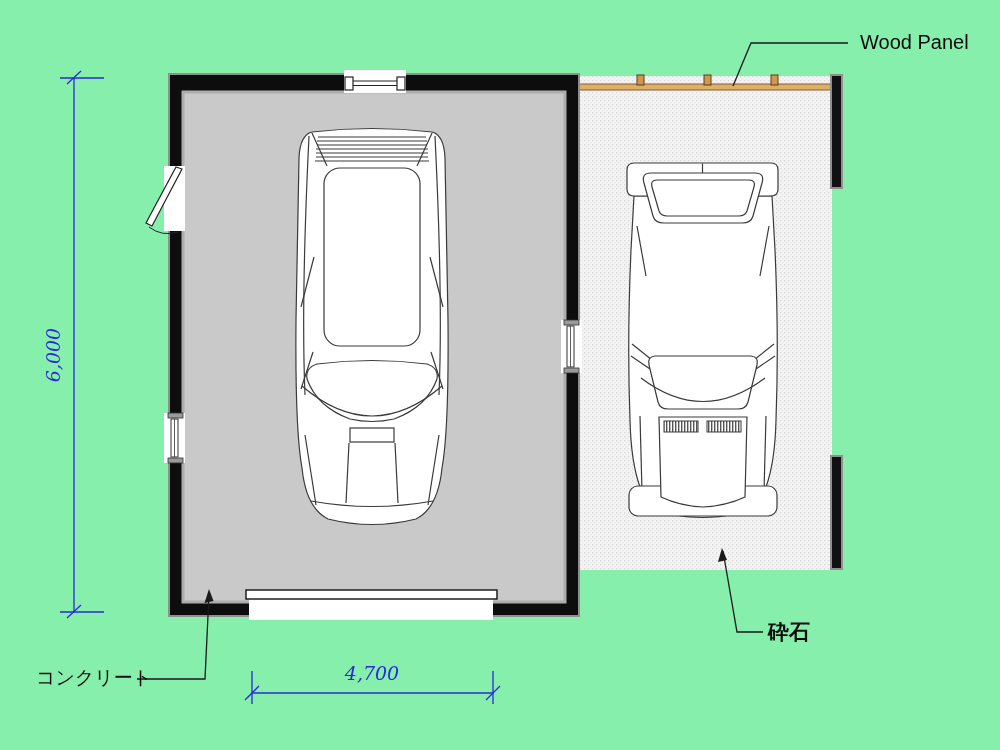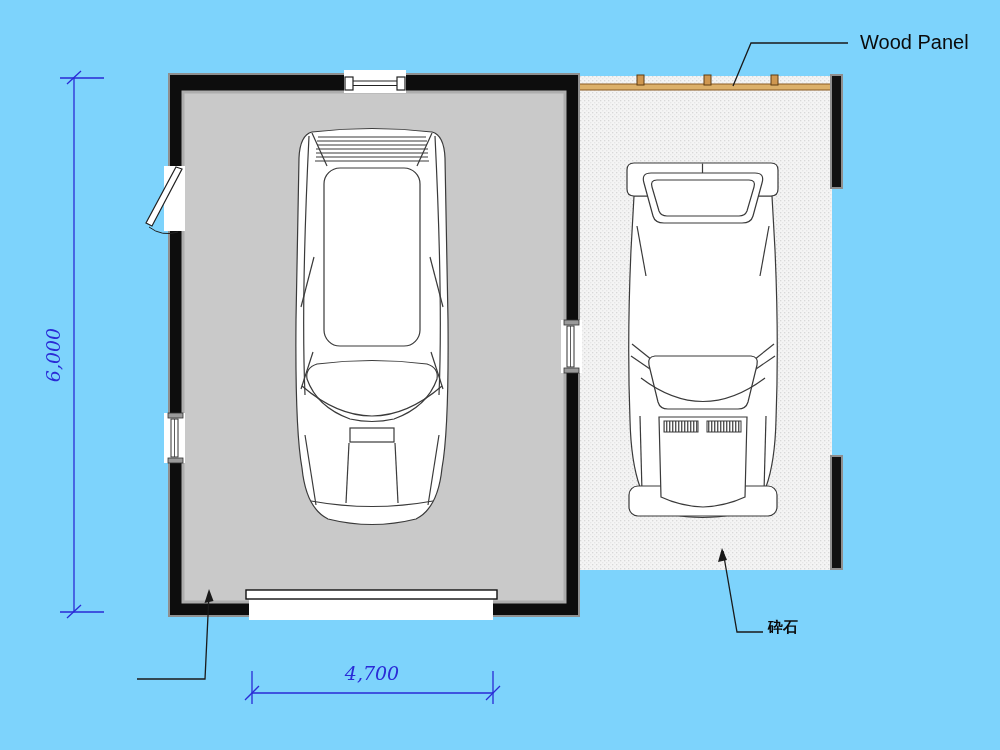--- a/index.html
+++ b/index.html
@@ -1,22 +1,22 @@
 <!DOCTYPE html>
 <html><head>
 <meta charset="utf-8">
 <style>
   html,body{margin:0;padding:0;background:#fff;}
-  #canvas{position:relative;width:1000px;height:750px;background:#7dd3fc;overflow:hidden;
+  #canvas{position:relative;width:1000px;height:750px;background:#86efac;overflow:hidden;
           font-family:"Liberation Sans",sans-serif;}
   #plan-svg{position:absolute;left:0;top:0;}
   .label{position:absolute;color:#0a0a0a;white-space:nowrap;}
   .label-wood{left:860px;top:31px;font-size:20px;}
   .label-concrete{left:36px;top:665px;font-size:19px;font-weight:500;}
-  .label-gravel{left:768px;top:618px;font-size:15px;font-weight:600;}
+  .label-gravel{left:768px;top:618px;font-size:21px;font-weight:600;}
   .dim{position:absolute;color:#2a2ad6;font-family:"DejaVu Serif",serif;
        font-style:italic;font-size:19px;text-align:center;}
   .dim-height{left:13px;top:344px;width:80px;height:22px;transform:rotate(-90deg);}
   .dim-width{left:332px;top:662px;width:80px;}
 </style>
 </head>
 <body>
 
 <div id="canvas">
 
@@ -165,17 +165,18 @@
   <g stroke="#1a1a1a" stroke-width="1.3" fill="none">
     <path d="M 848,43 L 751,43 L 733,86"></path>
     <path d="M 137,679 L 205,679 L 209,594"></path>
     <polygon points="209,589 204.5,603 213.5,601" fill="#1a1a1a" stroke="none"></polygon>
     <path d="M 763,632 L 737,632 L 723,551"></path>
     <polygon points="722,548 718,562 727,560" fill="#1a1a1a" stroke="none"></polygon>
   </g>
 </svg>
 
 <div class="label label-wood">Wood Panel</div>
+<div class="label label-concrete">コンクリート</div>
 <div class="label label-gravel">砕石</div>
 <div class="dim dim-height">6,000</div>
 <div class="dim dim-width">4,700</div>
 
 </div>
 
 </body></html>

